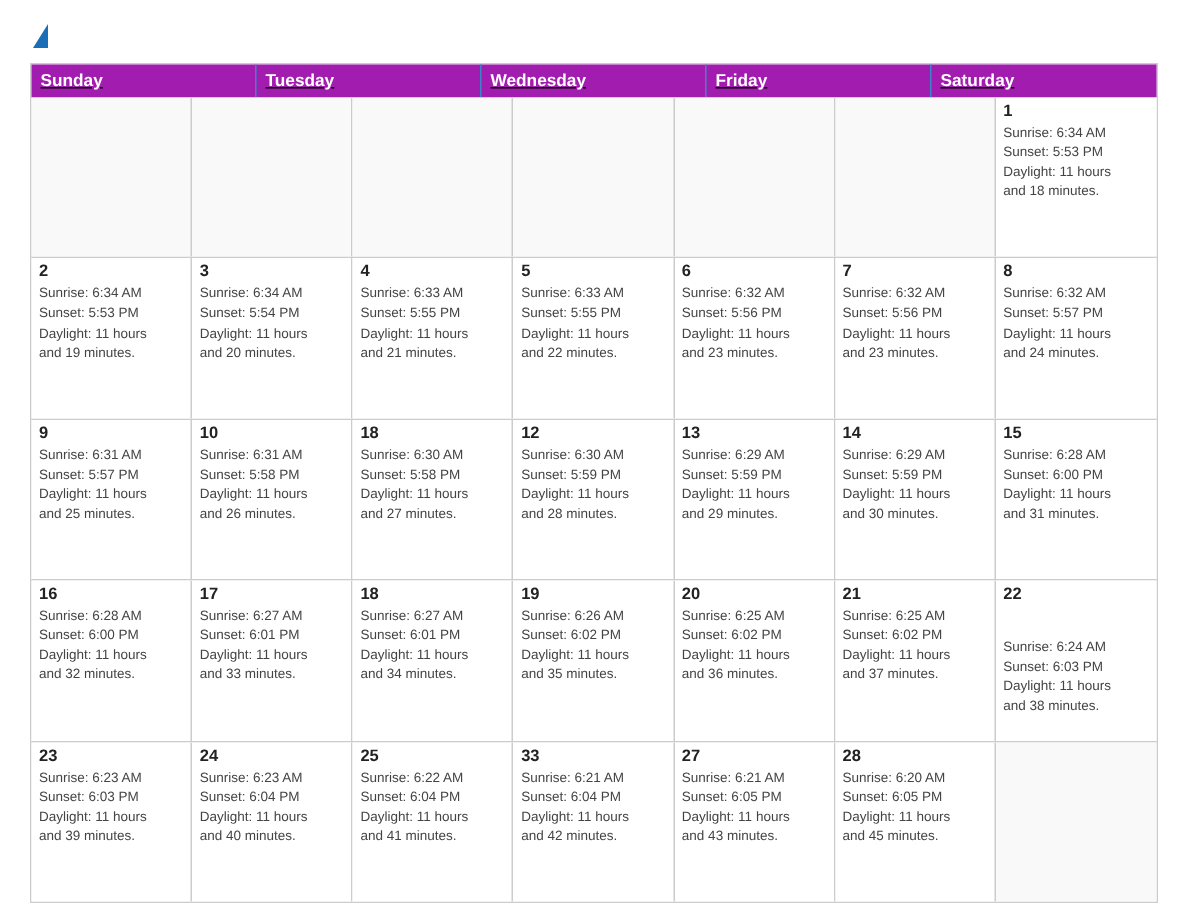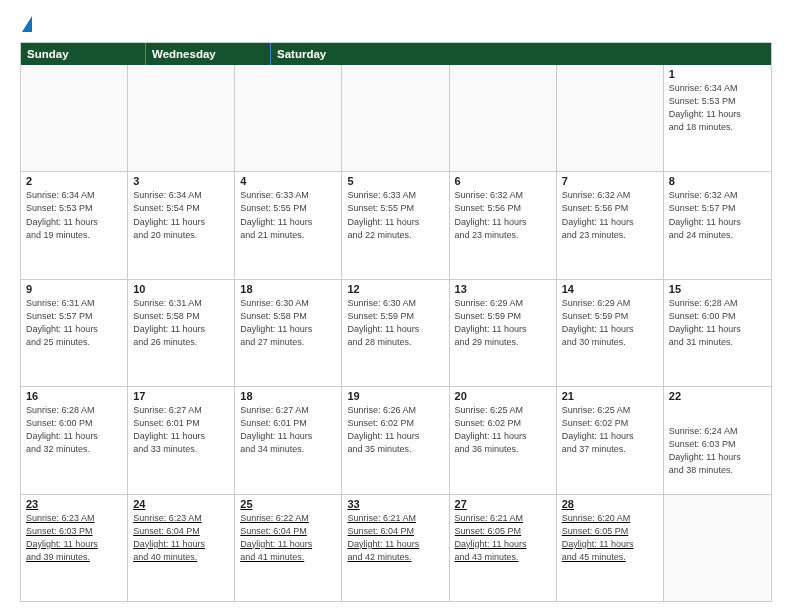--- a/index.html
+++ b/index.html
@@ -60,22 +60,23 @@
       margin-top: 2px;
     }
     .calendar {
       flex: 1;
       display: flex;
       flex-direction: column;
       border: 1px solid #ccc;
     }
     .cal-header {
       display: grid;
-      grid-template-columns: repeat(6, 1fr);
-      background: #14532d;
+      grid-template-columns: repeat(5, 1fr);
+      background: #a21caf;
+      text-decoration: underline;
     }
     .cal-header-cell {
       color: #fff;
       font-size: 11.5px;
       font-weight: bold;
       padding: 5px 6px;
       text-align: left;
       border-right: 1px solid #3a85c8;
     }
     .cal-header-cell:last-child { border-right: none; }
@@ -83,21 +84,21 @@
       flex: 1;
       display: flex;
       flex-direction: column;
     }
     .cal-row {
       display: grid;
       grid-template-columns: repeat(7, 1fr);
       flex: 1;
       border-bottom: 1px solid #ccc;
     }
-    .cal-row:last-child { border-bottom: none; text-decoration: underline; }
+    .cal-row:last-child { border-bottom: none; }
     .cal-cell {
       border-right: 1px solid #ccc;
       padding: 3px 5px 3px 5px;
       font-size: 9.2px;
       color: #333;
       vertical-align: top;
       min-height: 0;
       background: #fff;
     }
     .cal-cell:last-child { border-right: none; }
@@ -129,21 +130,23 @@
     </div>
     <div class="title-block">
       <div class="month-title"></div>
       <div class="location"></div>
     </div>
   </div>
 
   <div class="calendar">
     <div class="cal-header">
     <div class="cal-header-cell">Sunday</div>
+        <div class="cal-header-cell">Tuesday</div>
         <div class="cal-header-cell">Wednesday</div>
+        <div class="cal-header-cell">Friday</div>
         <div class="cal-header-cell">Saturday</div>
       </div>
     <div class="cal-body">
     <div class="cal-row">
           <div class="cal-cell empty"></div>
           <div class="cal-cell empty"></div>
           <div class="cal-cell empty"></div>
           <div class="cal-cell empty"></div>
           <div class="cal-cell empty"></div>
           <div class="cal-cell empty"></div>

